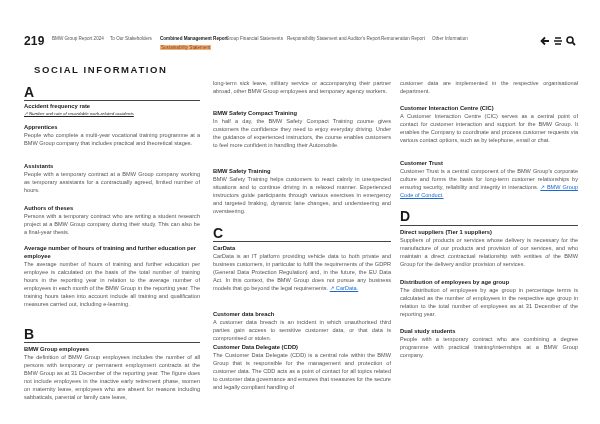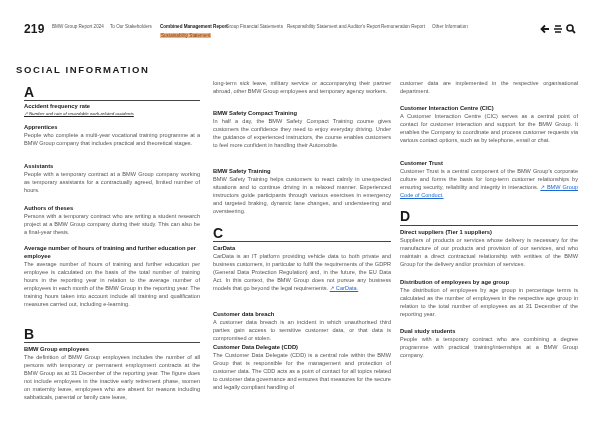--- a/index.html
+++ b/index.html
@@ -1,26 +1,26 @@
 <!DOCTYPE html>
 <html><head>
 <meta charset="utf-8">
 <style>
   * { box-sizing: border-box; margin: 0; padding: 0; }
   html, body { width: 600px; height: 424px; background: #ffffff; overflow: hidden; }
   body { position: relative; font-family: "Liberation Sans", sans-serif; color: #262626; }
 
-  .topbar { position: absolute; left: 0; top: 0; width: 528px; height: 44px; }
+  .topbar { position: absolute; left: 0; top: 12px; width: 528px; height: 44px; }
   .page-num { position: absolute; left: 24px; top: 22px; font-size: 12px; font-weight: bold; color: #1a1a1a; letter-spacing: 0.2px; }
   .nav-item { position: absolute; top: 24px; font-size: 4.6px; color: #555; white-space: nowrap; cursor: pointer; }
   .nav-item.active { font-weight: bold; color: #1a1a1a; }
   .nav-sub { position: absolute; left: 160px; top: 33px; font-size: 4.6px; color: #7a3a10; background: #f5b27a; padding: 0 1px; white-space: nowrap; cursor: pointer; }
   .icon-btn { position: absolute; top: 21px; width: 12px; height: 12px; cursor: pointer; }
 
-  .section-title { position: absolute; left: 16px; top: 64px; font-size: 9.5px; font-weight: bold; letter-spacing: 1.6px; color: #1a1a1a; }
+  .section-title { position: absolute; left: 34px; top: 64px; font-size: 9.5px; font-weight: bold; letter-spacing: 1.6px; color: #1a1a1a; }
   .letter { position: absolute; font-size: 14px; font-weight: bold; color: #1a1a1a; }
   .rule { position: absolute; height: 1px; background: #444; }
   .term { position: absolute; font-size: 5.8px; font-weight: bold; color: #1a1a1a; line-height: 7.5px; }
   .def { position: absolute; font-size: 5.6px; line-height: 8.1px; color: #555; text-align: justify; }
   .link { color: #1c69d4; text-decoration: underline; cursor: pointer; }
   .sublink { position: absolute; font-size: 4.4px; font-style: italic; color: #222; text-decoration: underline; cursor: pointer; }
 </style>
 </head>
 <body>
 

